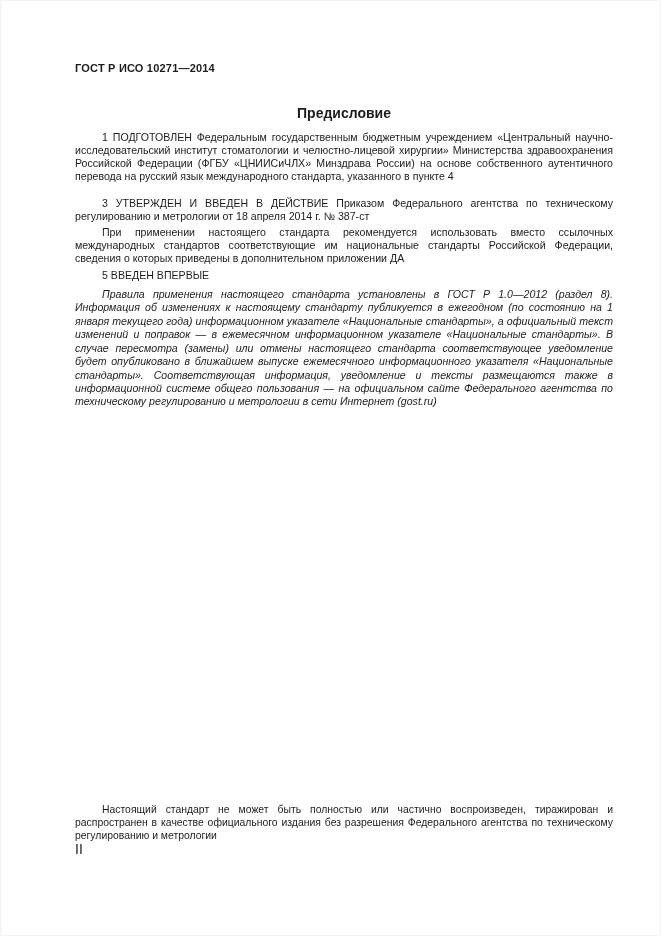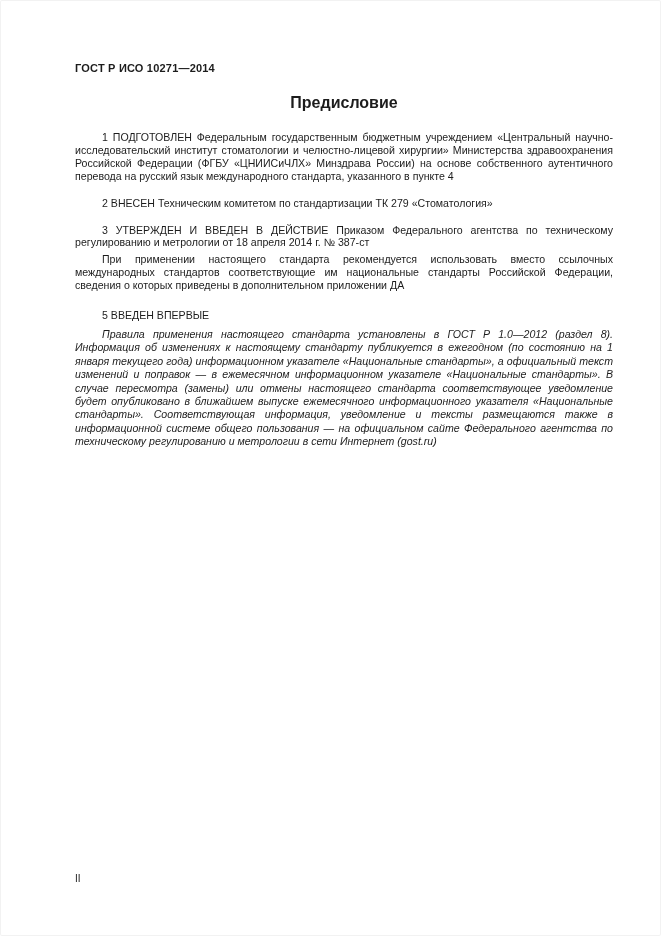--- a/index.html
+++ b/index.html
@@ -25,40 +25,40 @@
     left: 75px;
     top: 62px;
     width: 538px;
   }
   .doc-header {
     font-size: 11px;
     font-weight: bold;
     letter-spacing: 0.2px;
   }
   .doc-title {
-    margin: 20px 0 0 0;
+    margin: 31px 0 0 0;
     text-align: center;
-    font-size: 16px;
+    font-size: 14px;
     font-weight: bold;
   }
   .para {
     margin: 14px 0 0 0;
     font-size: 10.6px;
     line-height: 12.9px;
     text-align: justify;
     text-indent: 27px;
   }
   .para.first {
-    margin-top: 19px;
+    margin-top: 10px;
   }
   .para.cont {
     margin-top: 4px;
   }
   .para.single {
-    margin-top: 17px;
+    margin-top: 4px;
   }
   .italic-note {
     margin: 6px 0 0 0;
     font-size: 10.6px;
     line-height: 13.4px;
     text-align: justify;
     text-indent: 27px;
     font-style: italic;
   }
   .copyright {
@@ -75,45 +75,45 @@
     top: 794px;
     width: 538px;
     font-size: 10.4px;
     line-height: 12.8px;
     text-align: justify;
     text-indent: 27px;
   }
   .page-number {
     position: absolute;
     left: 75px;
-    top: 873px;
-    font-size: 10px;
+    top: 841px;
+    font-size: 14px;
   }
 </style>
 </head>
 <body>
 
 <div class="page">
   <div class="content">
 
     <div class="doc-header">ГОСТ Р ИСО 10271—2014</div>
 
     <h1 class="doc-title">Предисловие</h1>
 
     <p class="para first">1  ПОДГОТОВЛЕН Федеральным государственным бюджетным учреждением «Центральный научно-исследовательский институт стоматологии и челюстно-лицевой хирургии» Министерства здравоохранения Российской Федерации (ФГБУ «ЦНИИСиЧЛХ» Минздрава России) на основе собственного аутентичного перевода на русский язык международного стандарта, указанного в пункте 4</p>
 
-    <p class="para">2  ВНЕСЕН Техническим комитетом по стандартизации ТК 279 «Стоматология»</p>
 
     <p class="para">3  УТВЕРЖДЕН И ВВЕДЕН В ДЕЙСТВИЕ Приказом Федерального агентства по техническому регулированию и метрологии от 18 апреля 2014 г. № 387-ст</p>
 
 
     <p class="para cont">При применении настоящего стандарта рекомендуется использовать вместо ссылочных международных стандартов соответствующие им национальные стандарты Российской Федерации, сведения о которых приведены в дополнительном приложении ДА</p>
 
     <p class="para single">5  ВВЕДЕН ВПЕРВЫЕ</p>
 
     <p class="italic-note">Правила применения настоящего стандарта установлены в ГОСТ Р 1.0—2012 (раздел 8). Информация об изменениях к настоящему стандарту публикуется в ежегодном (по состоянию на 1 января текущего года) информационном указателе «Национальные стандарты», а официальный текст изменений и поправок — в ежемесячном информационном указателе «Национальные стандарты». В случае пересмотра (замены) или отмены настоящего стандарта соответствующее уведомление будет опубликовано в ближайшем выпуске ежемесячного информационного указателя «Национальные стандарты». Соответствующая информация, уведомление и тексты размещаются также в информационной системе общего пользования — на официальном сайте Федерального агентства по техническому регулированию и метрологии в сети Интернет (gost.ru)</p>
 
   </div>
 
 
+  <p class="distribution-note">Настоящий стандарт не может быть полностью или частично воспроизведен, тиражирован и распространен в качестве официального издания без разрешения Федерального агентства по техническому регулированию и метрологии</p>
 
   <div class="page-number">II</div>
 </div>
 
 </body></html>

